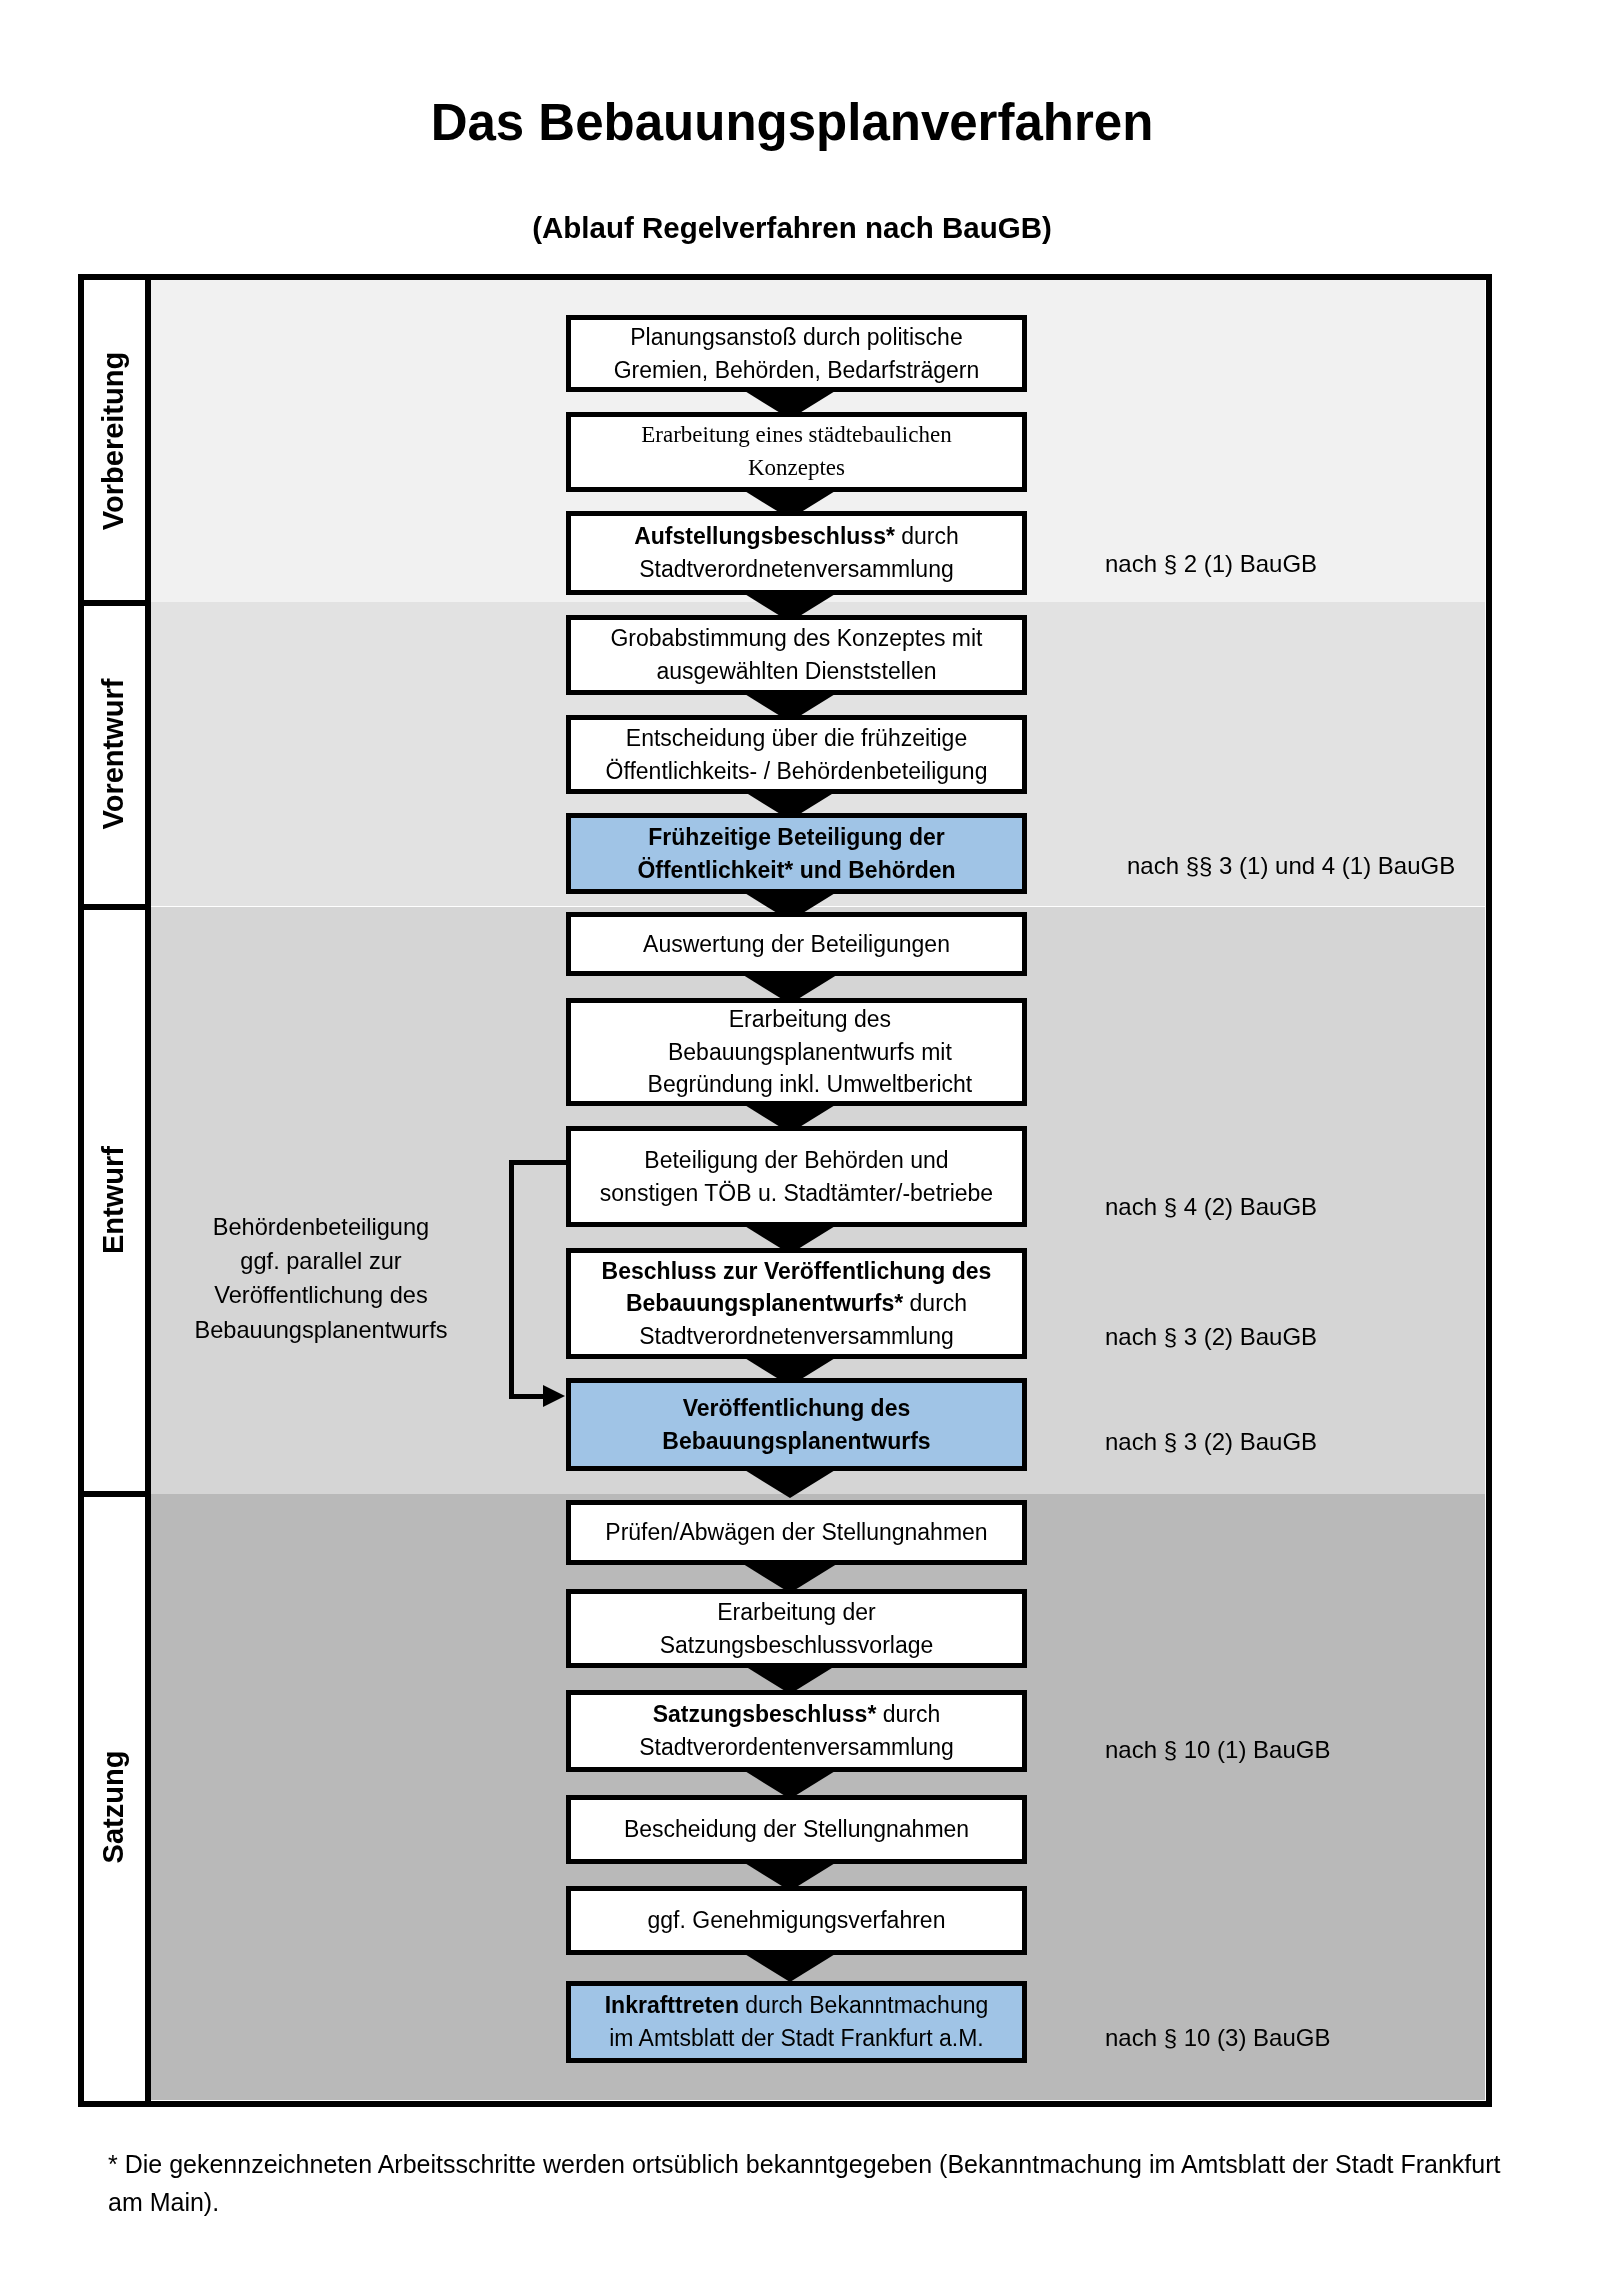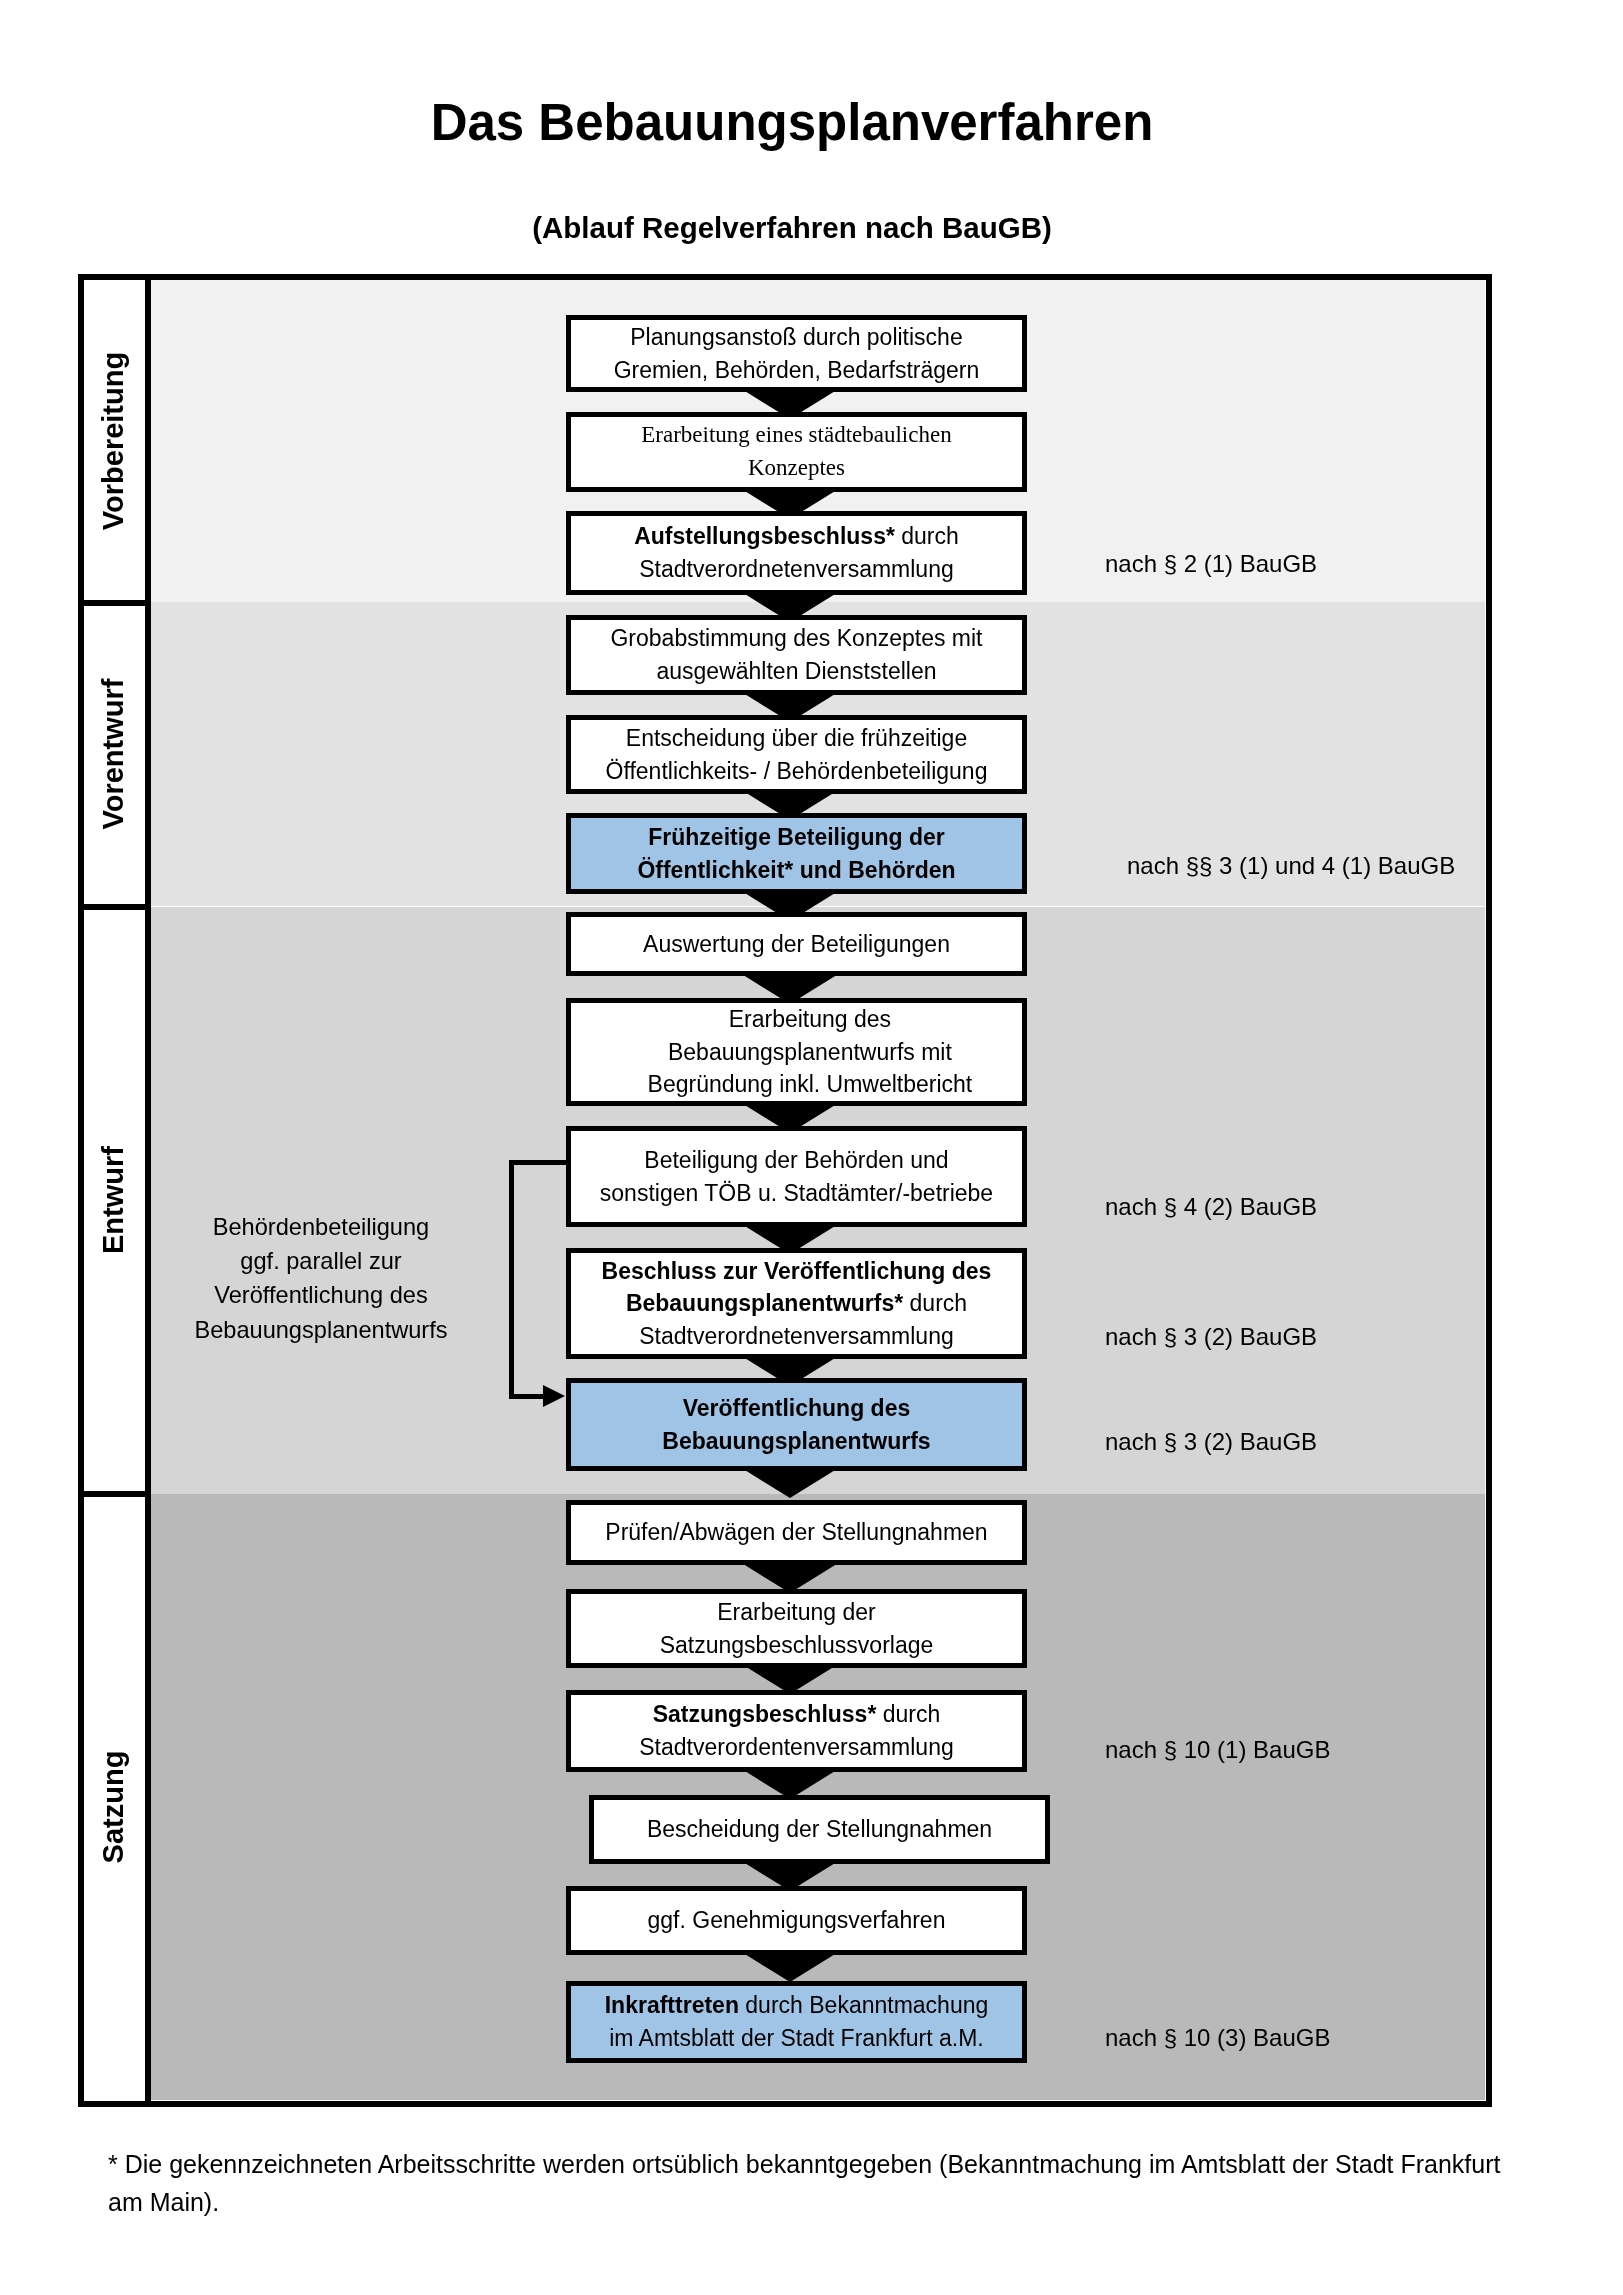--- a/index.html
+++ b/index.html
@@ -162,21 +162,21 @@
 Satzungsbeschlussvorlage</span></span>
     </div>
   <div class="arrow" style="top:1663px;"></div>
 
   <div class="box" style="top:1690px;height:82px;">
       <span><span class="b">Satzungsbeschluss*</span><span class="txt"> durch
 Stadtverordentenversammlung</span></span>
     </div>
   <div class="arrow" style="top:1768px;"></div>
 
-  <div class="box" style="top:1795px;height:69px;margin-left:23px;">
+  <div class="box" style="top:1795px;height:69px;">
       <span><span class="b"></span><span class="txt">Bescheidung der Stellungnahmen</span></span>
     </div>
   <div class="arrow" style="top:1860px;"></div>
 
   <div class="box" style="top:1886px;height:69px;">
       <span><span class="b"></span><span class="txt">ggf. Genehmigungsverfahren</span></span>
     </div>
   <div class="arrow" style="top:1951px;"></div>
 
   <div class="box blue" style="top:1981px;height:82px;">

